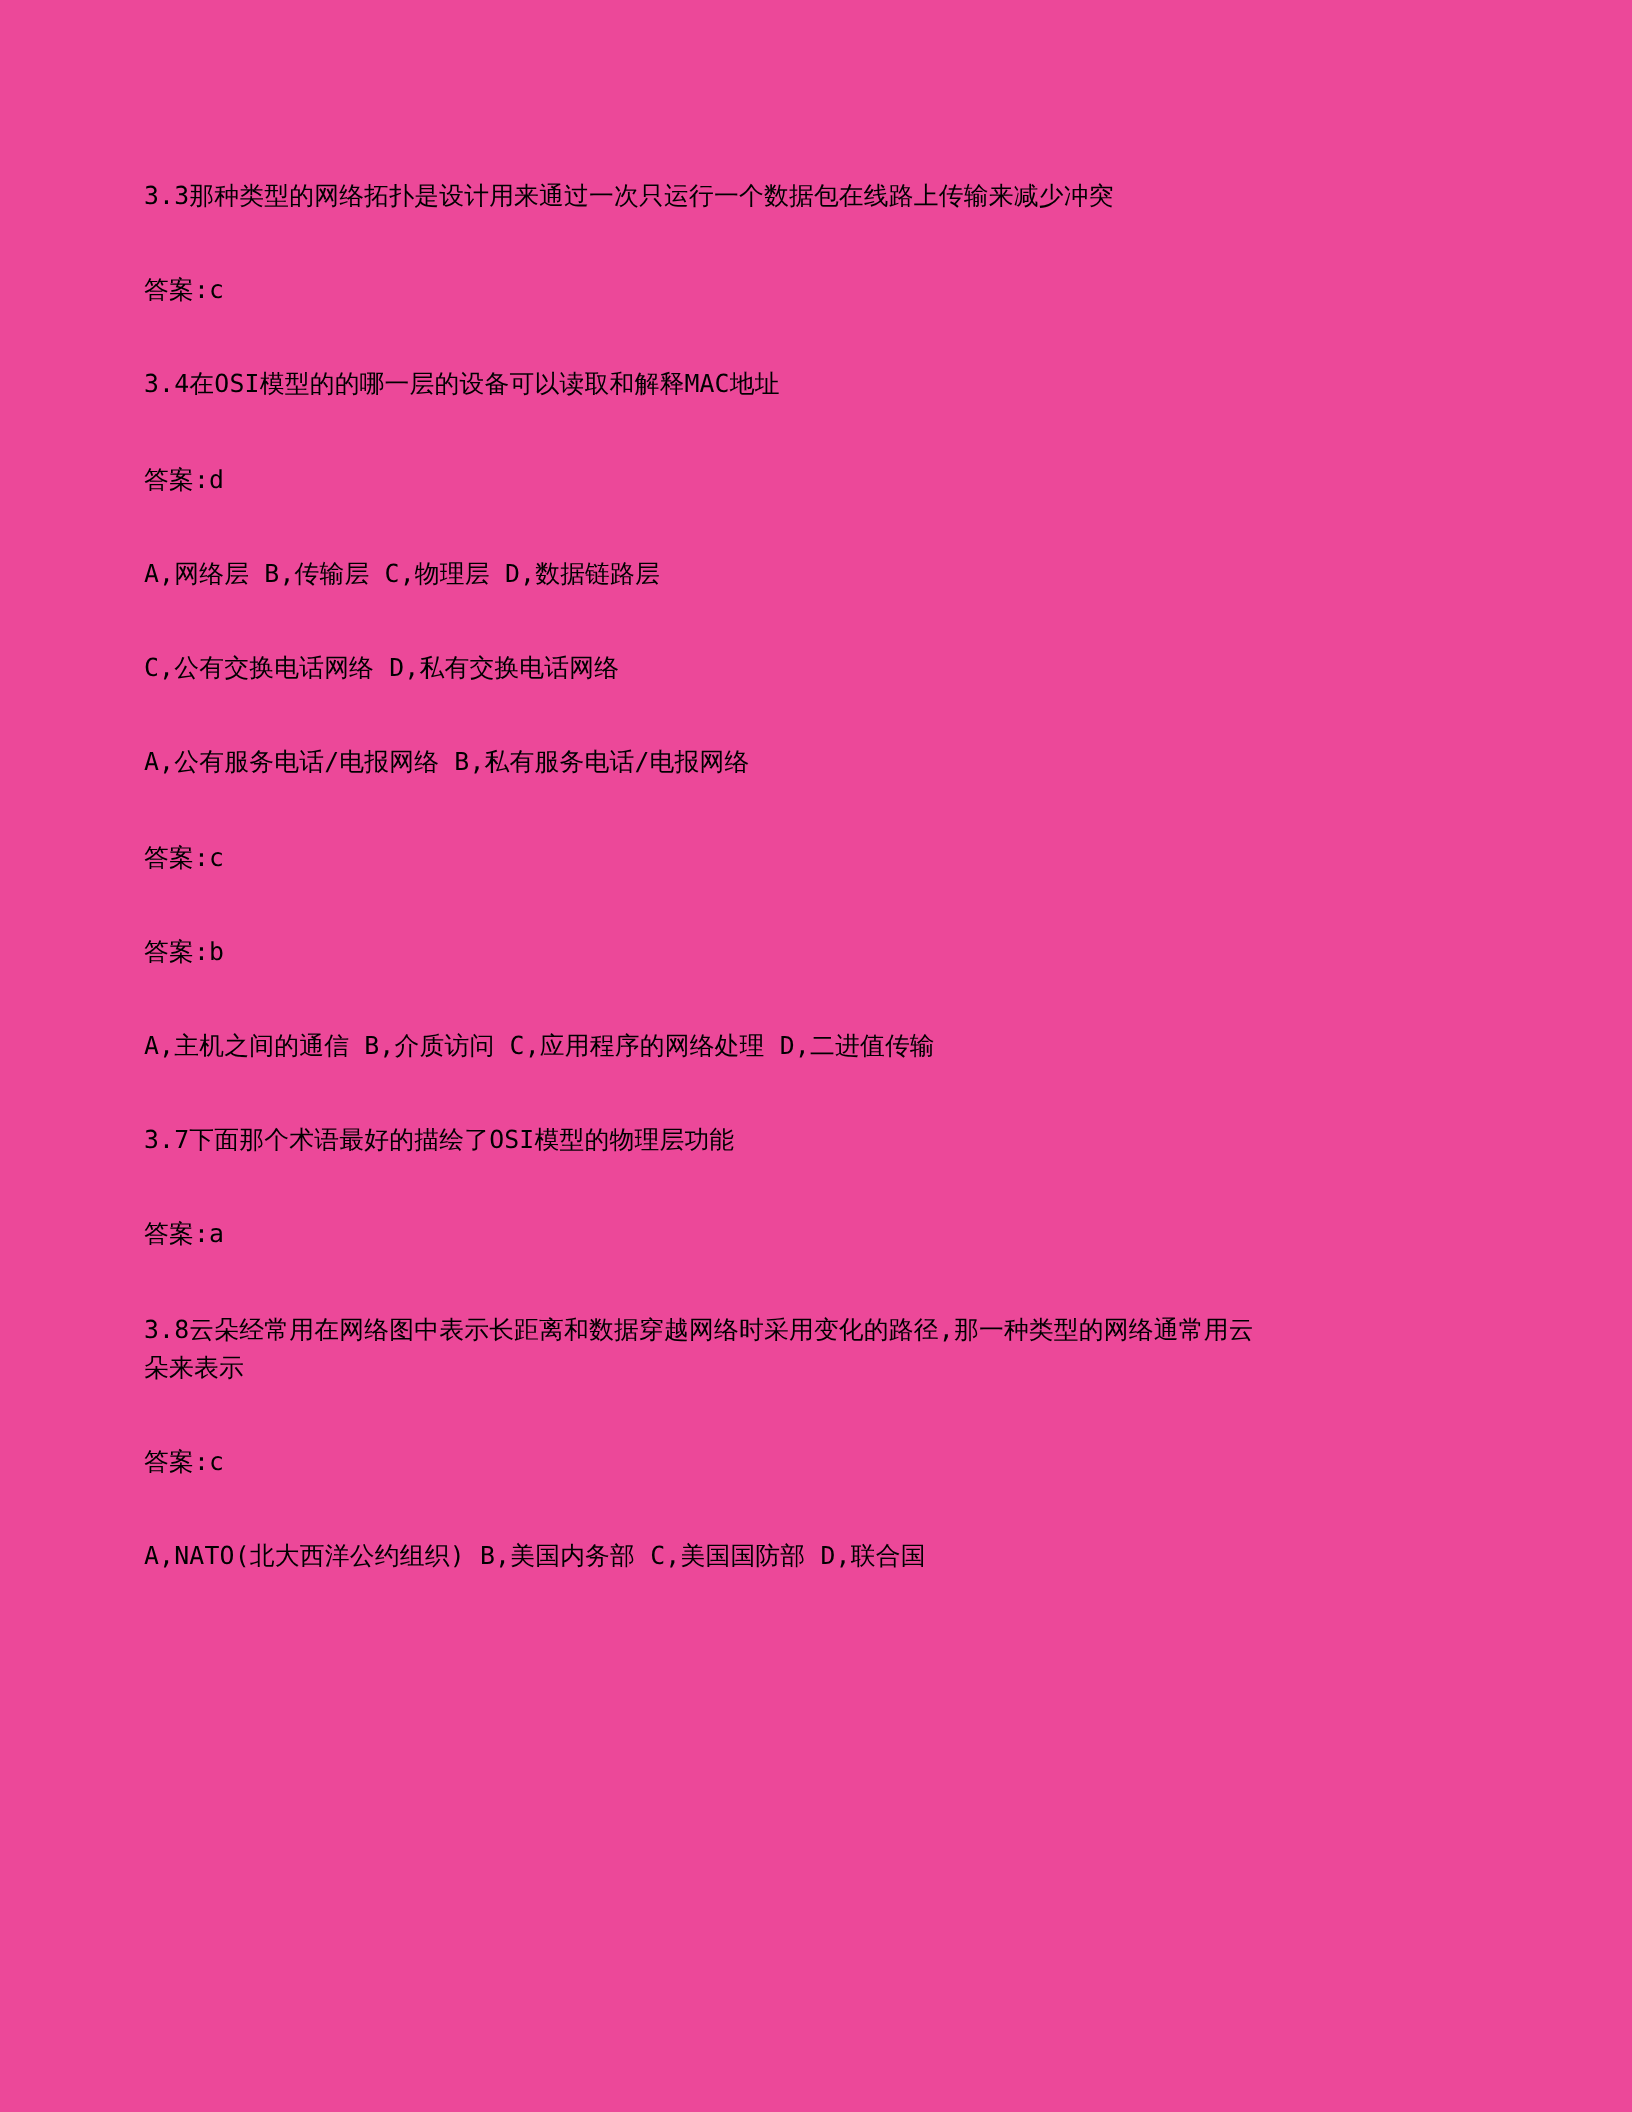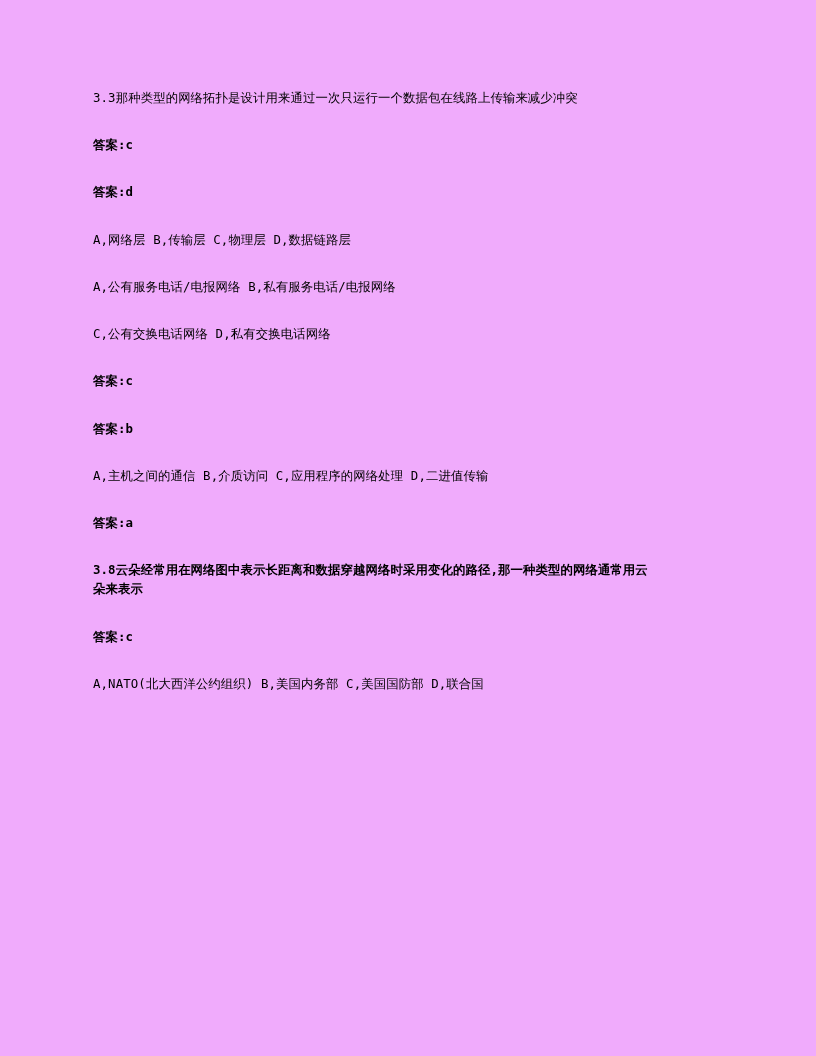--- a/index.html
+++ b/index.html
@@ -11,63 +11,63 @@
     width: 816px;
     height: 1056px;
     font-family: "Liberation Serif", "DejaVu Serif", serif;
     color: #000000;
   }
   .page {
     position: relative;
     width: 816px;
     height: 1056px;
     box-sizing: border-box;
-    padding: 88px 113px 60px 93px;
-    background: #f0abfc;
+    padding: 88px 113px 60px 72px;
+    background: #ec4899;
   }
   .doc-body {
     width: 100%;
   }
   .para {
     font-family: "DejaVu Sans Mono", "Liberation Mono", monospace;
     font-size: 12.4px;
     line-height: 1.55;
     margin: 0 0 28px 0;
     letter-spacing: 0.1px;
     color: #000;
     white-space: normal;
   }
   .para.answer {
     margin-bottom: 28px;
-    font-weight: bold;
   }
   .para.wrap {
     max-width: 560px;
-    font-weight: bold;
   }
 </style>
 </head>
 <body>
 
 <div class="page">
   <div class="doc-body">
 
     <p class="para">3.3那种类型的网络拓扑是设计用来通过一次只运行一个数据包在线路上传输来减少冲突</p>
     <p class="para answer">答案:c</p>
 
+    <p class="para">3.4在OSI模型的的哪一层的设备可以读取和解释MAC地址</p>
     <p class="para answer">答案:d</p>
     <p class="para">A,网络层 B,传输层 C,物理层 D,数据链路层</p>
 
+    <p class="para">C,公有交换电话网络 D,私有交换电话网络</p>
     <p class="para">A,公有服务电话/电报网络 B,私有服务电话/电报网络</p>
-    <p class="para">C,公有交换电话网络 D,私有交换电话网络</p>
     <p class="para answer">答案:c</p>
 
     <p class="para answer">答案:b</p>
     <p class="para">A,主机之间的通信 B,介质访问 C,应用程序的网络处理 D,二进值传输</p>
 
+    <p class="para">3.7下面那个术语最好的描绘了OSI模型的物理层功能</p>
     <p class="para answer">答案:a</p>
 
     <p class="para wrap">3.8云朵经常用在网络图中表示长距离和数据穿越网络时采用变化的路径,那一种类型的网络通常用云朵来表示</p>
     <p class="para answer">答案:c</p>
 
     <p class="para">A,NATO(北大西洋公约组织) B,美国内务部 C,美国国防部 D,联合国</p>
 
   </div>
 </div>
 

